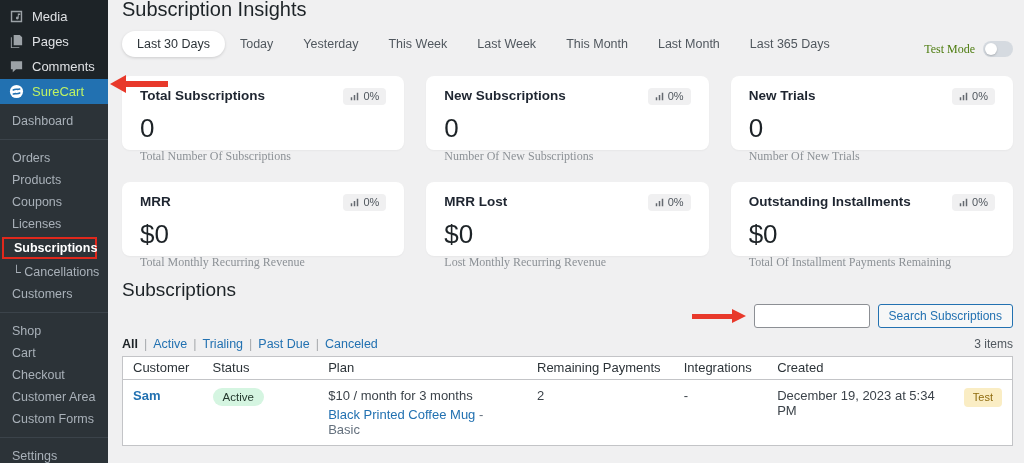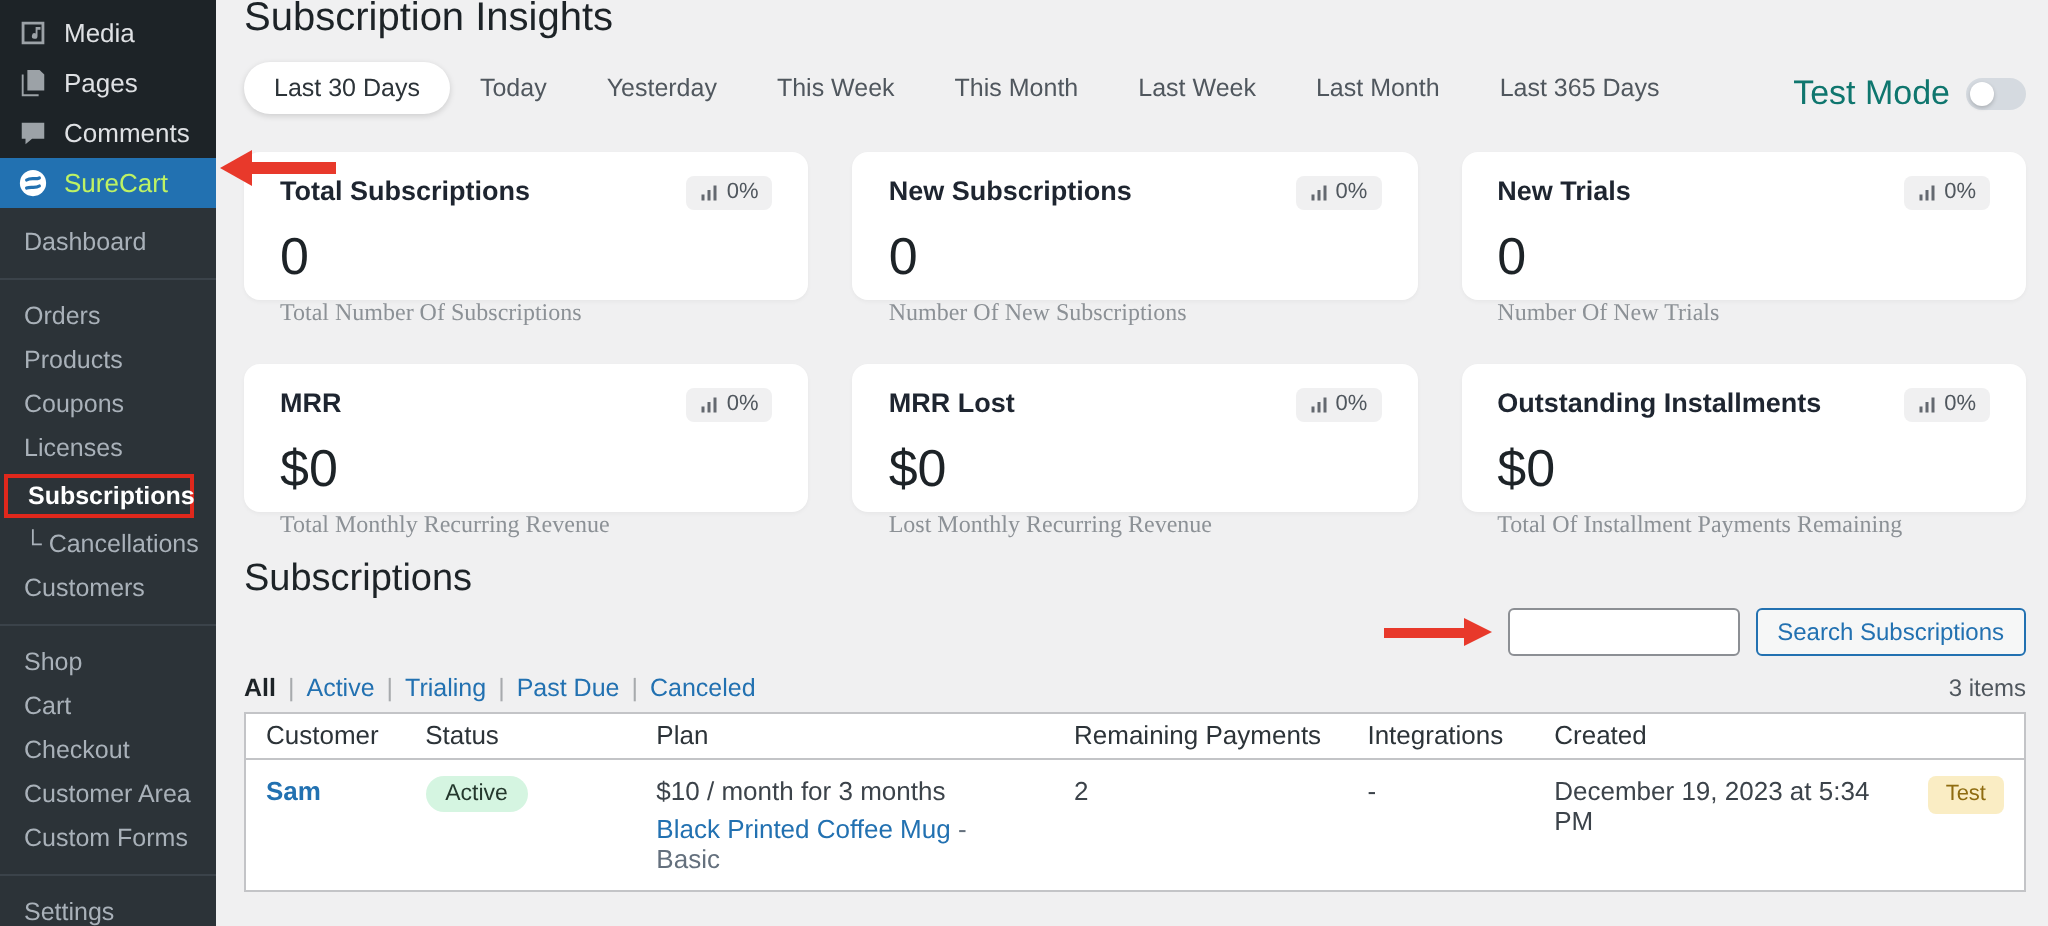--- a/index.html
+++ b/index.html
@@ -30,21 +30,21 @@
   }
 
   
   .main { position:absolute; left:108px; top:0; width:916px; height:463px; padding:0 11px 0 14px; }
   .page-title { font-size:20px; font-weight:500; color:#1d2327; line-height:23px; margin-top:-2px; }
 
   .pills-row { display:flex; align-items:flex-end; margin-top:10px; font-size:12.5px; color:#50575e; }
   .pill { padding:6px 15px; border-radius:999px; cursor:pointer; white-space:nowrap; }
   .pill.selected { background:#fff; color:#2c3338; box-shadow:0 1px 3px rgba(0,0,0,.15); }
   .pills-spacer { flex:1; }
-  .testmode { display:flex; align-items:center; gap:8px; color:#0f766e; font-size:17px; }
+  .testmode { display:flex; align-items:center; gap:8px; color:#4d7c0f; font-size:12px;font-family:Liberation Serif, serif; }
   .toggle { width:30px; height:16px; border-radius:999px; background:#d5dae0; position:relative; cursor:pointer; }
   .toggle .knob { position:absolute; left:2px; top:2px; width:12px; height:12px; border-radius:50%; background:#fff; box-shadow:0 1px 2px rgba(0,0,0,.2); }
 
   .cards { margin-top:19px; display:grid; grid-template-columns:repeat(3,1fr); column-gap:22px; row-gap:32px; }
   .card { background:#fff; border-radius:8px; height:74px; padding:12px 18px; box-shadow:0 1px 2px rgba(0,0,0,.04); }
   .card-head { display:flex; align-items:flex-start; justify-content:space-between; }
   .card-title { font-size:13.5px; font-weight:600; color:#1e2530; line-height:16px; }
   .card-badge { background:#f0f0f1; color:#50575e; font-size:11px; border-radius:4px; padding:3px 7px; display:flex; align-items:center; gap:4px; line-height:11px; }
   .card-badge svg { width:9px; height:9px; fill:#646970; }
   .card-value { font-size:26px; line-height:28px; margin-top:9px; color:#1d2327; font-weight:400; }
@@ -147,22 +147,22 @@
 </div>
 
 <div class="main">
   <div class="page-title">Subscription Insights</div>
 
   <div class="pills-row">
     <span class="pill selected">Last 30 Days</span>
     <span class="pill">Today</span>
     <span class="pill">Yesterday</span>
     <span class="pill">This Week</span>
+    <span class="pill">Last Week</span>
     <span class="pill">This Month</span>
-    <span class="pill">Last Week</span>
     <span class="pill">Last Month</span>
     <span class="pill">Last 365 Days</span>
     <span class="pills-spacer"></span>
     <span class="testmode">
       <span>Test Mode</span>
       <span class="toggle">
           <span class="knob"></span>
         </span>
     </span>
   </div>

